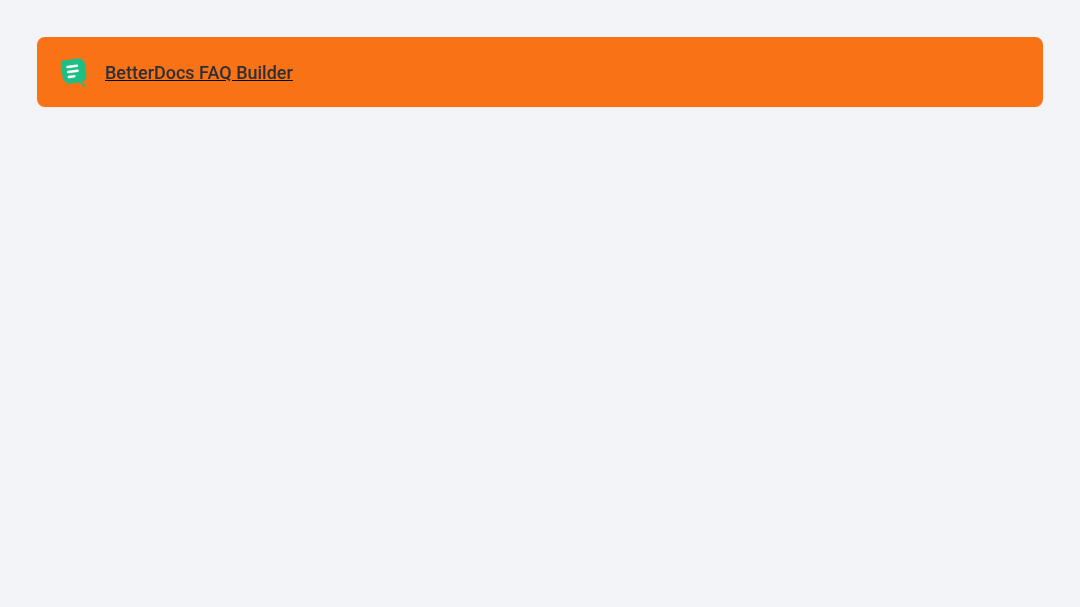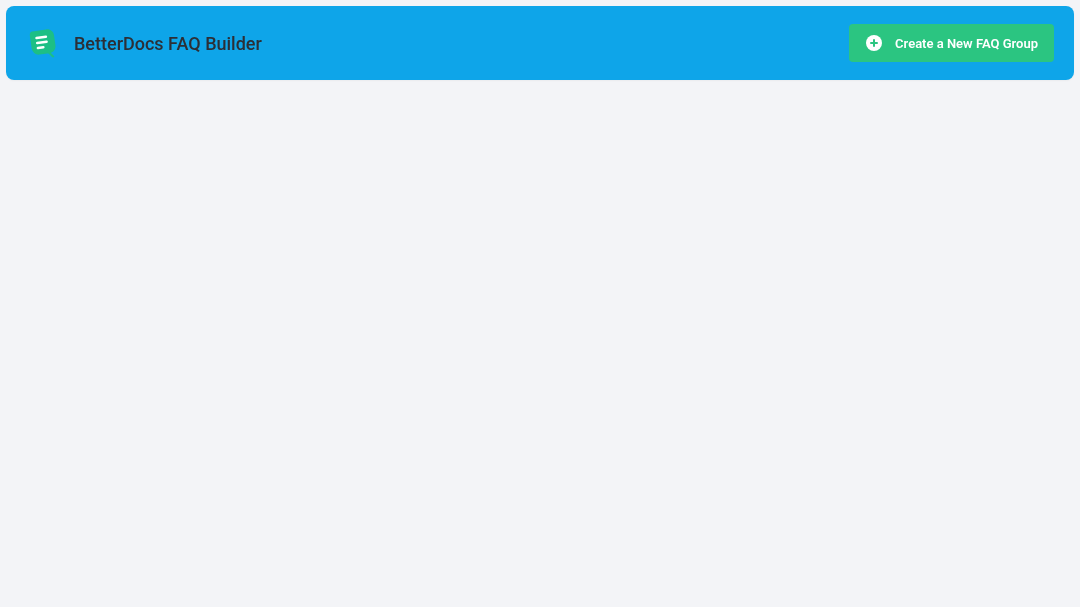--- a/index.html
+++ b/index.html
@@ -10,28 +10,29 @@
     
     body {
       font-family: -apple-system, BlinkMacSystemFont, "Segoe UI", Roboto, "Helvetica Neue", Arial, sans-serif;
       background-color: #f3f4f7;
       width: 1080px;
       height: 607px;
       overflow: hidden;
     }
     
     .header-bar {
-      background-color: #0ea5e9;
-      margin: 6px;
+      background-color: #f97316;
+      margin: 37px;
       border-radius: 8px;
       padding: 18px 20px;
       display: flex;
       align-items: center;
       justify-content: space-between;
       box-shadow: 0 1px 2px rgba(0, 0, 0, 0.04);
+      text-decoration: underline;
     }
     
     .title-section {
       display: flex;
       align-items: center;
       gap: 14px;
     }
     
     .logo-icon {
       width: 34px;
@@ -79,23 +80,13 @@
       <svg width="34" height="34" viewBox="0 0 34 34" fill="none" xmlns="http://www.w3.org/2000/svg">
         <path d="M 8 4 L 22 4 C 26 4 29 7 29 11 L 29 21 C 29 25 26 28 22 28 L 12 28 C 8 28 5 24 5 20 L 5 11 C 5 7 5 4 8 4 Z" fill="#1dbf85" transform="rotate(-8 17 17)"></path>
         <rect x="10" y="10" width="12" height="2.5" rx="1.25" fill="#ffffff" transform="rotate(-8 17 17)"></rect>
         <rect x="10" y="15" width="12" height="2.5" rx="1.25" fill="#ffffff" transform="rotate(-8 17 17)"></rect>
         <rect x="10" y="20" width="8" height="2.5" rx="1.25" fill="#ffffff" transform="rotate(-8 17 17)"></rect>
         <path d="M 22 24 C 24 26 26 28 28 30 C 29 31 27 32 26 31 L 22 27 Z" fill="#1dbf85"></path>
       </svg>
     </span>
     <span class="page-title">BetterDocs FAQ Builder</span>
   </div>
-  <button class="create-button">
-    <span class="plus-icon">
-      <svg width="18" height="18" viewBox="0 0 18 18" fill="none" xmlns="http://www.w3.org/2000/svg">
-        <circle cx="9" cy="9" r="8" fill="#ffffff"></circle>
-        <rect x="5" y="8" width="8" height="2" rx="1" fill="#2bc581"></rect>
-        <rect x="8" y="5" width="2" height="8" rx="1" fill="#2bc581"></rect>
-      </svg>
-    </span>
-    <span>Create a New FAQ Group</span>
-  </button>
 </div>
 
 </body></html>

